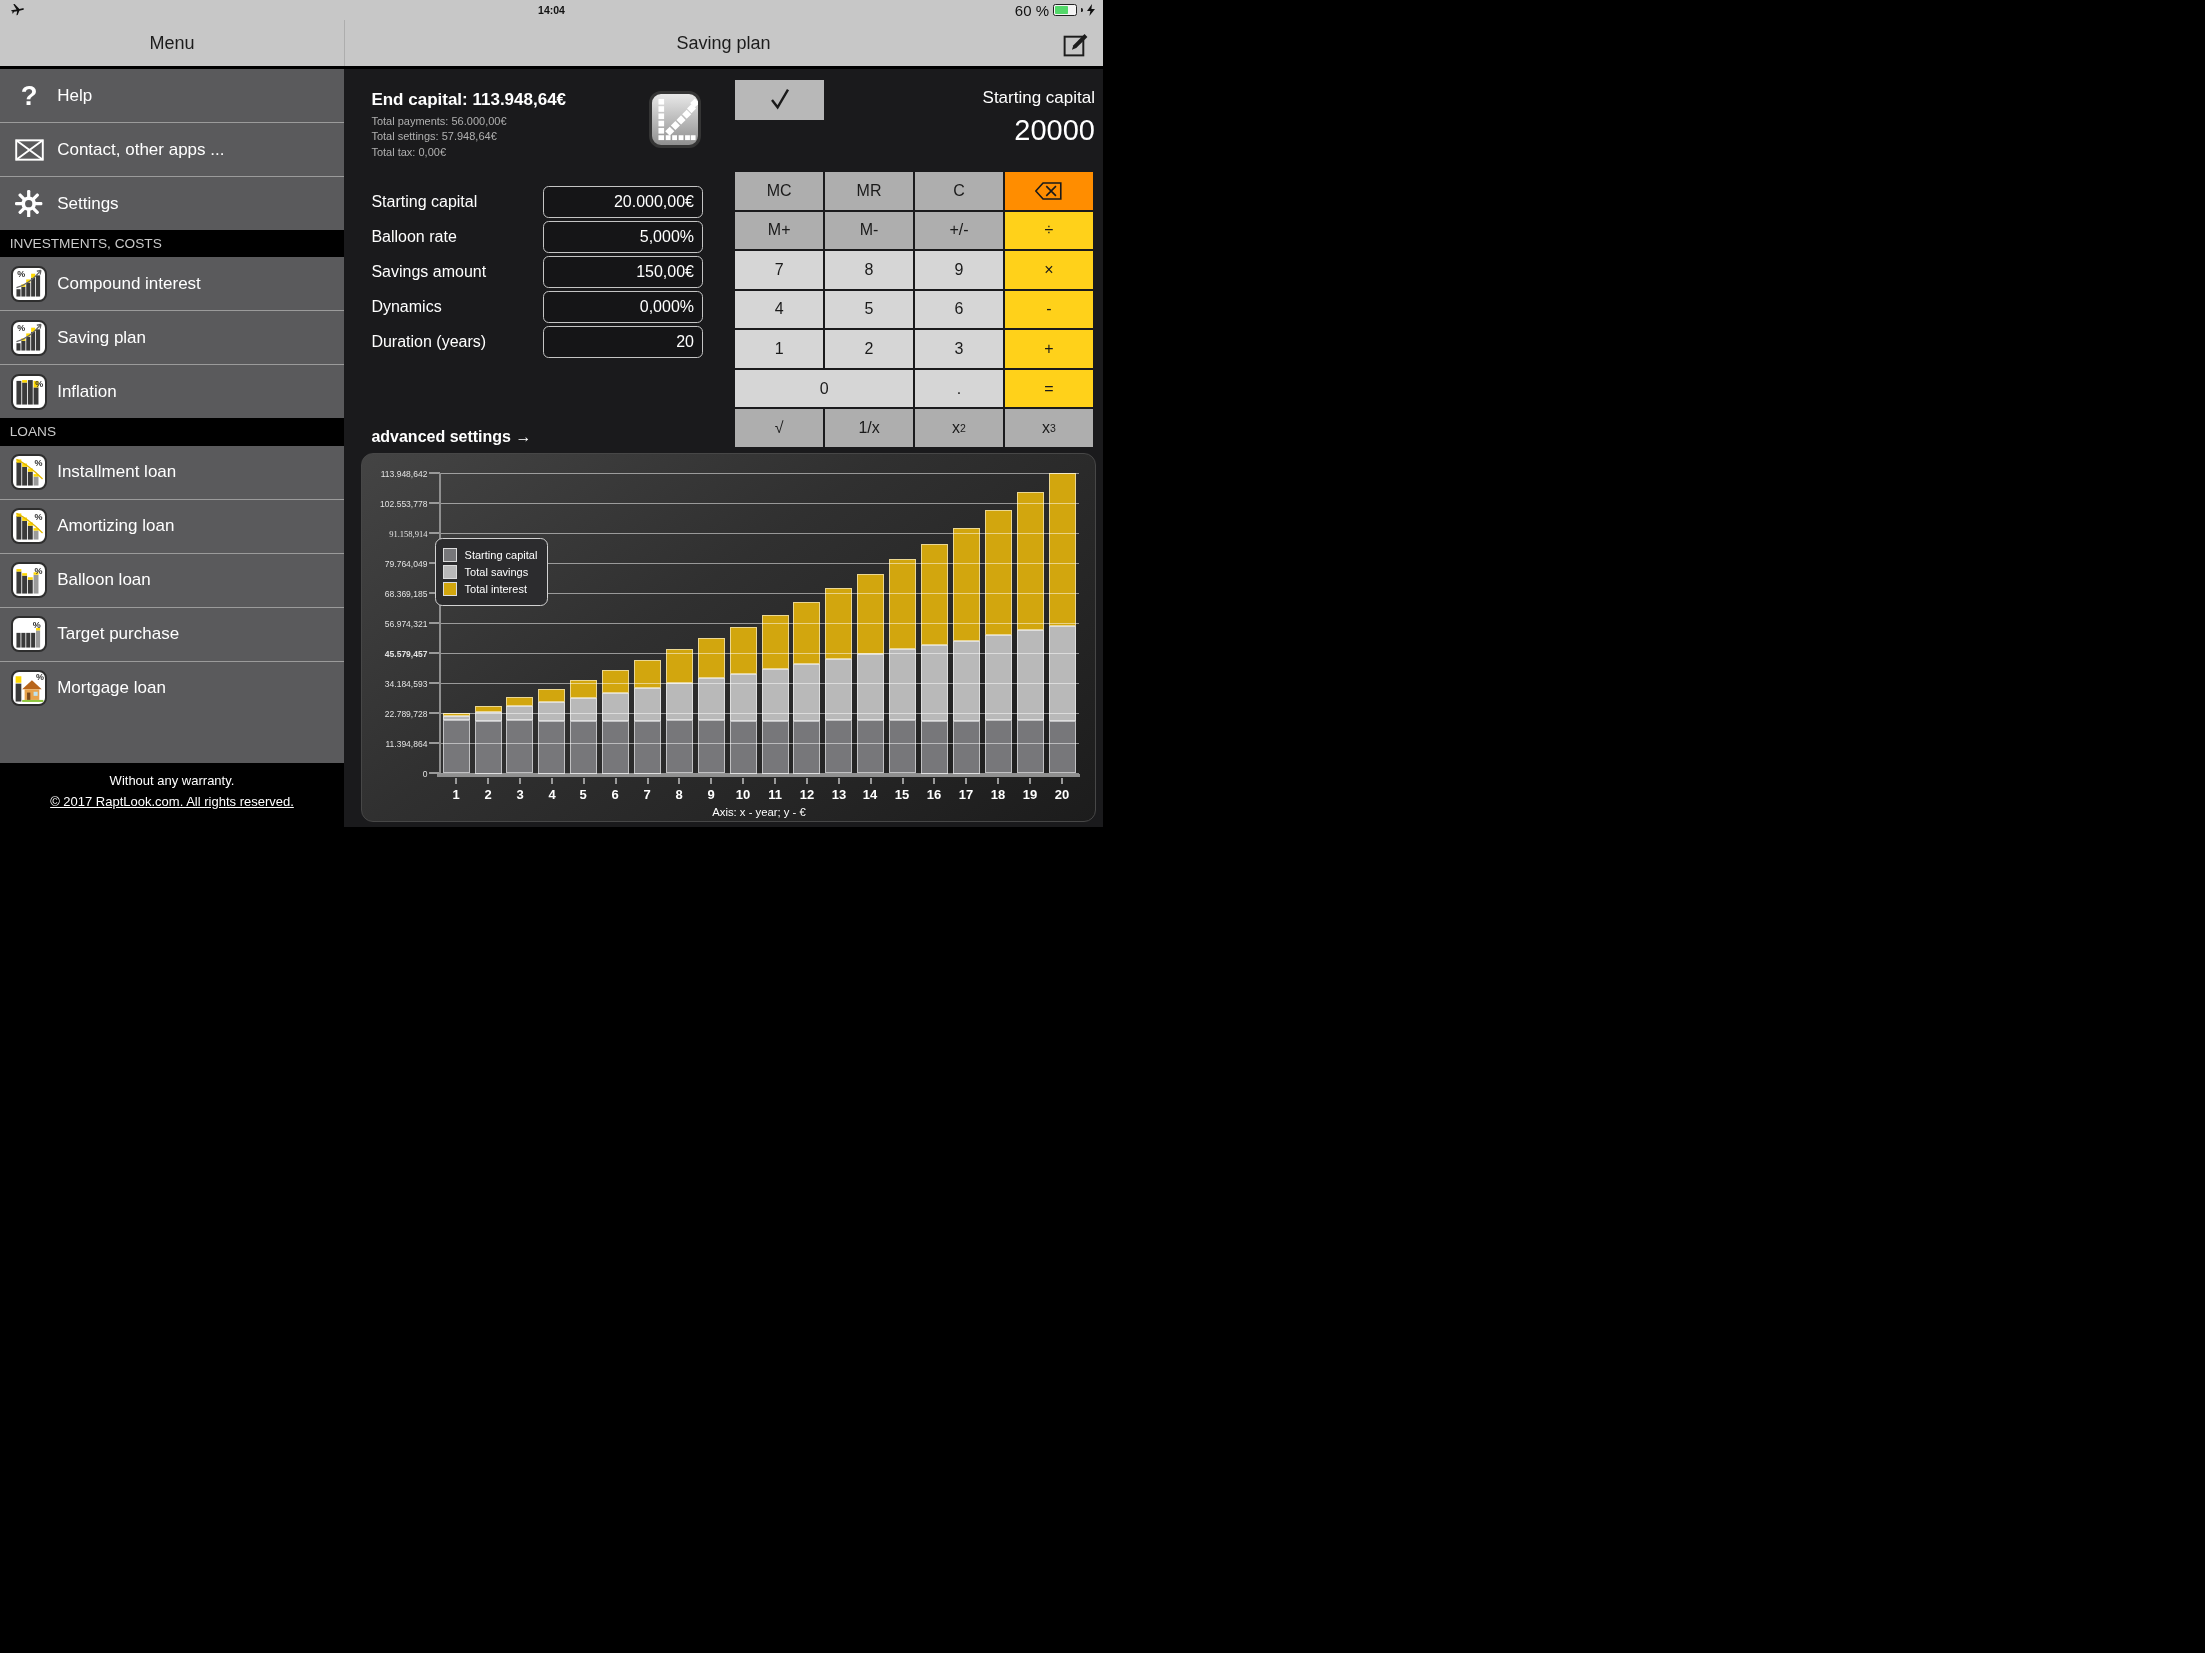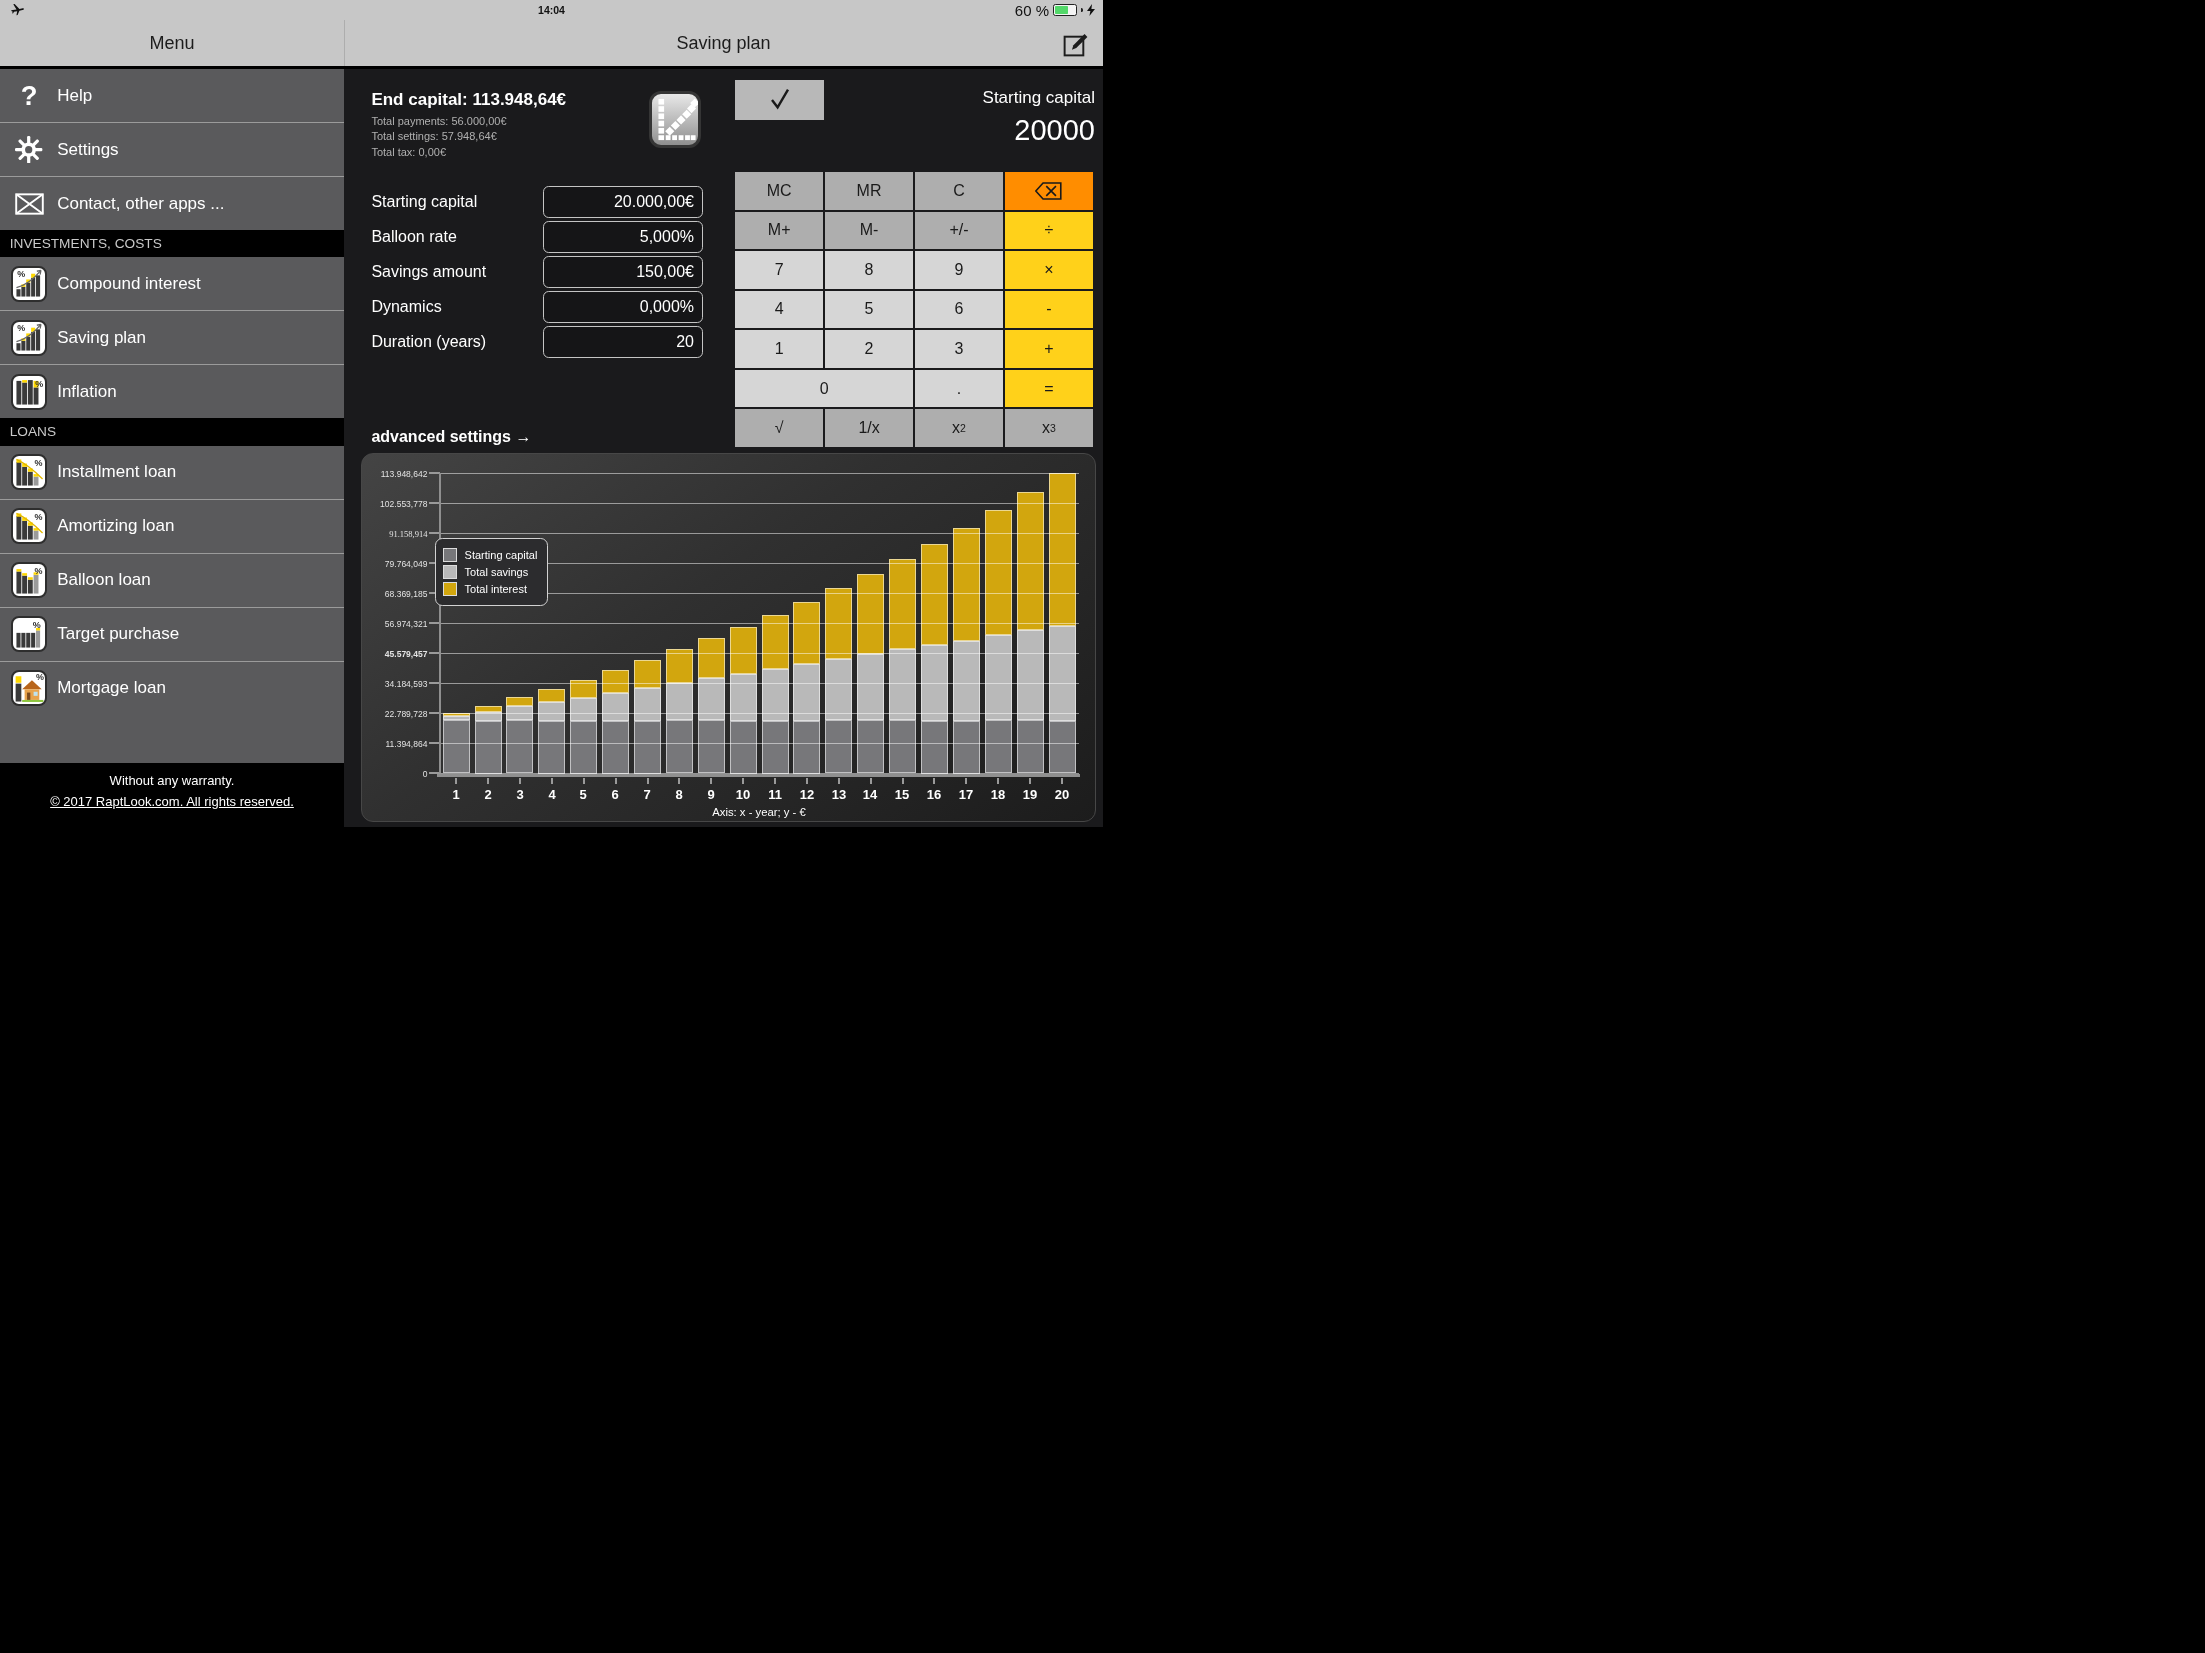--- a/index.html
+++ b/index.html
@@ -111,41 +111,41 @@
   <div id="side-groups">
       <div class="side-group">
         <div class="side-item">
           <span class="side-icon">
             <span style="color:#fff;font-size:27.4px;font-weight:bold;">?</span>
           </span>
           <span class="side-label">Help</span>
         </div>
         <div class="side-item">
           <span class="side-icon">
+            <svg width="29" height="22" viewBox="0 0 36 27" fill="none" stroke="#fff" stroke-width="2.4">
+              <rect x="1.5" y="1.5" width="33" height="24"></rect>
+              <path d="M1.5 1.5 L34.5 25.5 M34.5 1.5 L1.5 25.5"></path>
+            </svg>
+          </span>
+          <span class="side-label">Contact, other apps ...</span>
+        </div>
+        <div class="side-item">
+          <span class="side-icon">
             <svg width="27.4" height="27.4" viewBox="0 0 34 34">
               <g fill="#fff">
                 <rect x="15" y="0" width="4" height="34" rx="1.5" transform="rotate(0 17 17)"></rect>
                 <rect x="15" y="0" width="4" height="34" rx="1.5" transform="rotate(45 17 17)"></rect>
                 <rect x="15" y="0" width="4" height="34" rx="1.5" transform="rotate(90 17 17)"></rect>
                 <rect x="15" y="0" width="4" height="34" rx="1.5" transform="rotate(135 17 17)"></rect>
                 <circle cx="17" cy="17" r="9"></circle>
               </g>
               <circle cx="17" cy="17" r="4.5" fill="#5a5a5c"></circle>
             </svg>
           </span>
           <span class="side-label">Settings</span>
-        </div>
-        <div class="side-item">
-          <span class="side-icon">
-            <svg width="29" height="22" viewBox="0 0 36 27" fill="none" stroke="#fff" stroke-width="2.4">
-              <rect x="1.5" y="1.5" width="33" height="24"></rect>
-              <path d="M1.5 1.5 L34.5 25.5 M34.5 1.5 L1.5 25.5"></path>
-            </svg>
-          </span>
-          <span class="side-label">Contact, other apps ...</span>
         </div>
       </div>
       <div class="section-header">INVESTMENTS, COSTS</div>
       <div class="side-group">
         <div class="side-item">
           <span class="side-icon">
             <span class="appicon" style="display:flex;align-items:center;justify-content:center">
               <svg width="31" height="31" viewBox="0 0 38 38">
                 <rect x="3" y="26" width="5" height="9" fill="#3a3a3a"></rect>
                 <rect x="9" y="23" width="5" height="12" fill="#3a3a3a"></rect>

